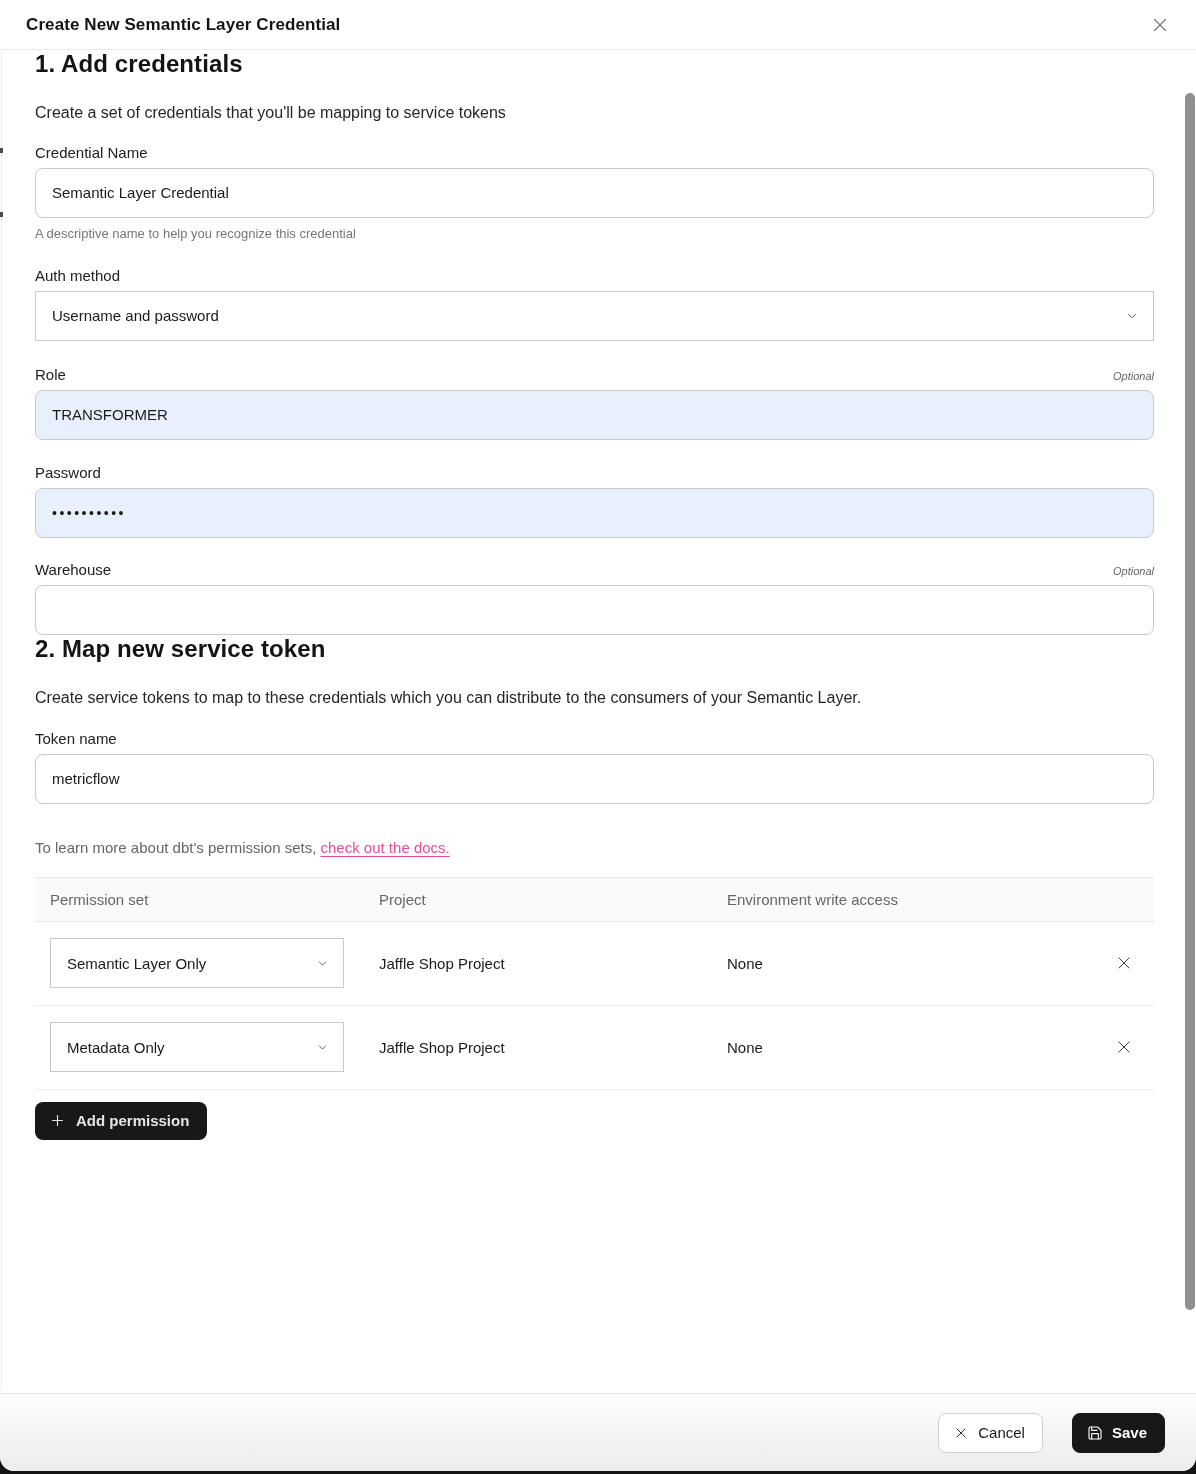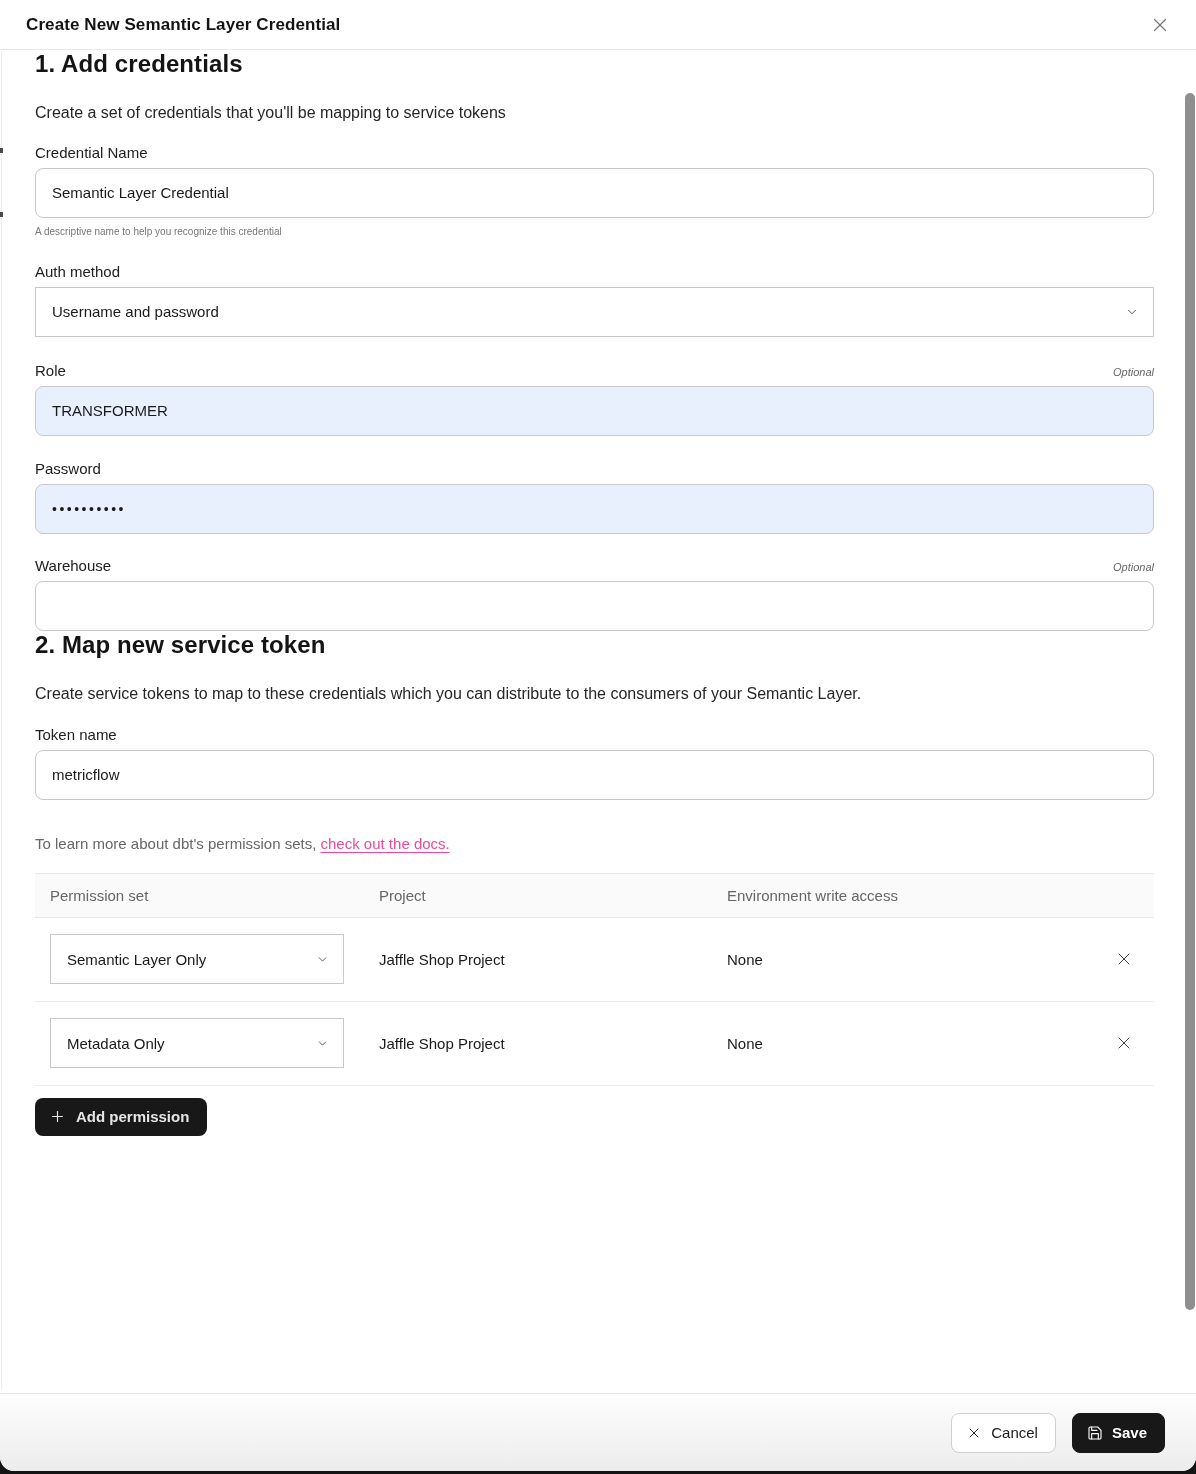--- a/index.html
+++ b/index.html
@@ -50,21 +50,21 @@
   .optional { font-size: 11px; color: #666666; font-style: italic; }
   .text-input {
     width: 100%; height: 50px;
     border: 1px solid #c9c9c9; border-radius: 8px;
     padding: 0 16px; font-size: 15px; color: #1a1a1a;
     font-family: "Liberation Sans", sans-serif;
     background: #ffffff; outline: none;
   }
   .text-input.autofill { background: #e8f0fe; }
   .text-input.password { letter-spacing: 2.5px; font-size: 14px; }
-  .helper { font-size: 10px; color: #767676; margin-top: 8px; }
+  .helper { font-size: 13px; color: #767676; margin-top: 8px; }
 
   .select-box {
     width: 100%; height: 50px;
     border: 1px solid #c9c9c9; border-radius: 0;
     display: flex; align-items: center; justify-content: space-between;
     padding: 0 14px 0 16px; font-size: 15px; color: #1a1a1a;
     background: #fff; cursor: pointer;
   }
   .chev { color: #4a4a4a; display: flex; }
 
@@ -102,21 +102,21 @@
     font-size: 15px; font-weight: 600; font-family: "Liberation Sans", sans-serif;
     cursor: pointer;
   }
 
   
   .modal-footer {
     position: absolute; left: 0; right: 0; bottom: 0; height: 78px;
     border-top: 1px solid #e3e3e3;
     background: linear-gradient(#fefefe, #ececec);
     display: flex; align-items: center; justify-content: flex-end;
-    gap: 16px; padding-right: 31px;
+    gap: 29px; padding-right: 31px;
     border-radius: 0 0 14px 14px;
   }
   .btn { display: inline-flex; align-items: center; gap: 9px; height: 40px; border-radius: 8px;
     font-size: 15px; font-weight: 500; font-family: "Liberation Sans", sans-serif; cursor: pointer; }
   .btn-cancel { background: #ffffff; border: 1px solid #cfcfcf; color: #1a1a1a; padding: 0 17px 0 14px; }
   .btn-save { background: #181818; border: 1px solid #181818; color: #ffffff; padding: 0 17px 0 14px; font-weight: 600; }
 
   
   .scroll-thumb {
     position: absolute; right: 1px; top: 93px;

